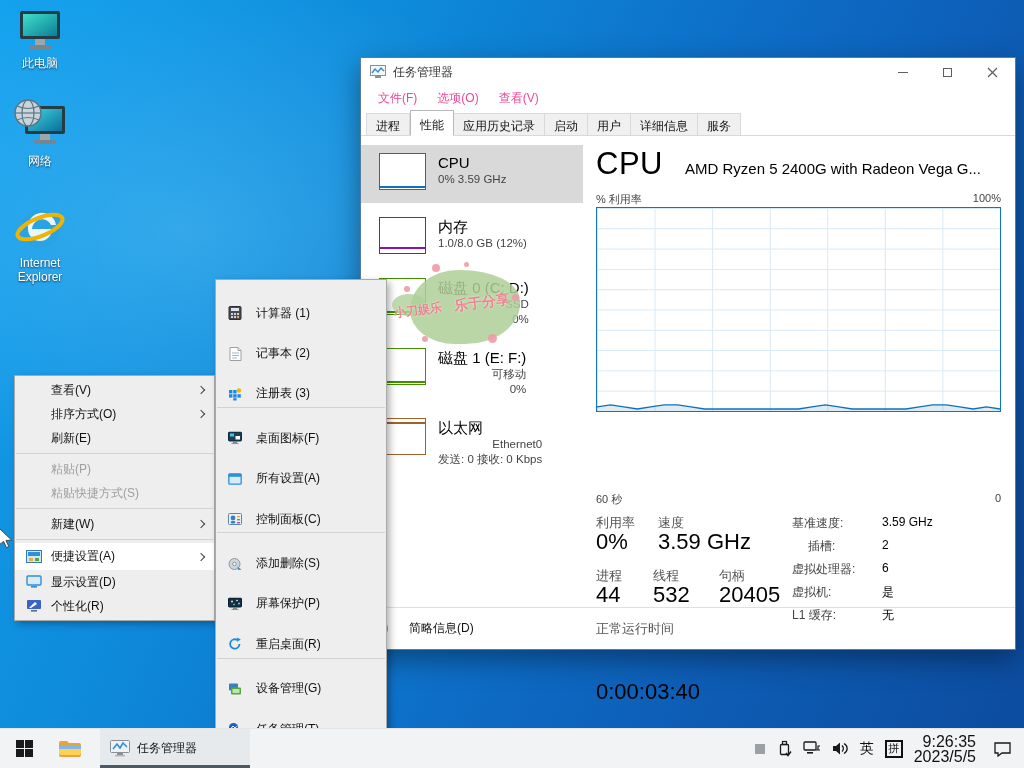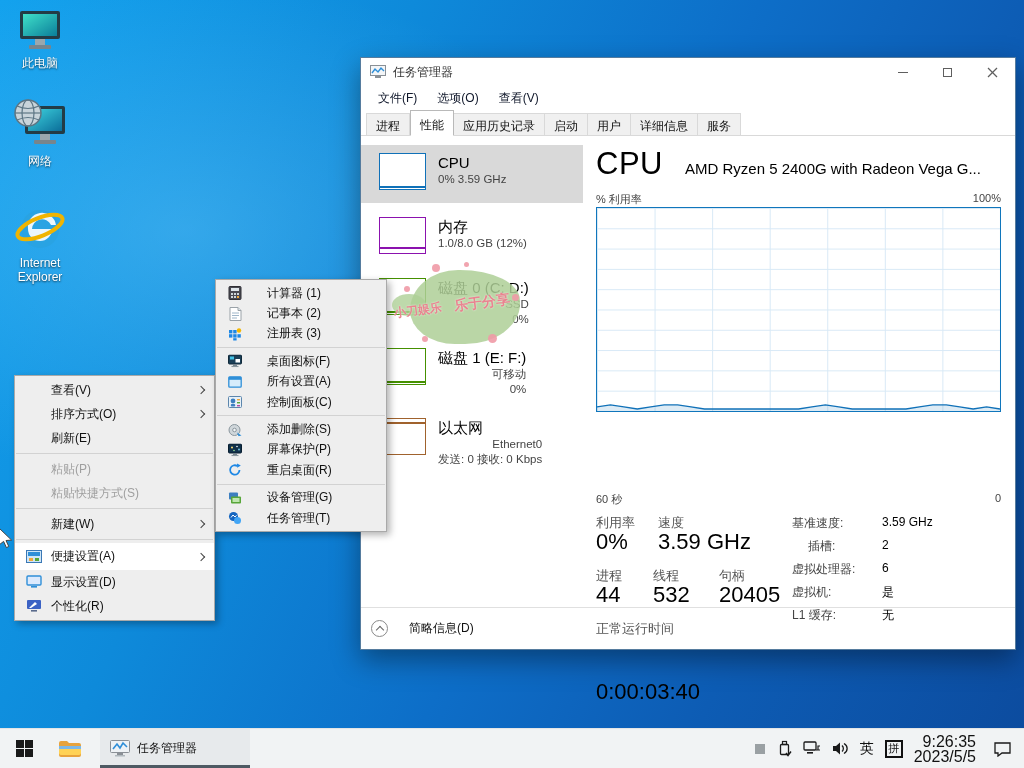--- a/index.html
+++ b/index.html
@@ -33,21 +33,21 @@
   
   .win { position:absolute; left:360px; top:57px; width:656px; height:593px; background:#fff;
     border:1px solid #567c9e; box-shadow:0 10px 26px rgba(0,0,0,.38); z-index:10; }
   .titlebar { height:28px; display:flex; align-items:center; padding-left:9px; }
   .titlebar .t-txt { font-size:12px; color:#333; margin-left:7px; }
   .cap-btns { margin-left:auto; display:flex; height:100%; }
   .cap { width:45px; height:100%; display:flex; align-items:center; justify-content:center; }
   .cap-min i { display:block; width:10px; height:1px; background:#5f5f5f; }
   .cap-max i { display:block; width:9px; height:9px; border:1px solid #5f5f5f; }
   .menubar { height:24px; display:flex; align-items:center; padding-left:8px; gap:2px; }
-  .menubar span { font-size:12px; color:#0f172a; padding:3px 9px; }
+  .menubar span { font-size:12px; color:#ec4899; padding:3px 9px; }
   .tabbar { height:26px; display:flex; align-items:flex-end; padding-left:5px; position:relative; }
   .tabbar::after { content:""; position:absolute; left:0; right:0; bottom:0; height:1px; background:#d9d9d9; }
   .tab { font-size:12px; color:#111; background:#f0f0f0; border:1px solid #d9d9d9; border-left:none;
     padding:4px 9px 5px; height:23px; position:relative; z-index:1; }
   .tab:first-child { border-left:1px solid #d9d9d9; }
   .tab.sel { background:#fff; border:1px solid #b9b9b9; height:26px; padding-top:6px; z-index:3;
     border-bottom-color:#fff; }
 
   .body { position:relative; height:473px; }
   
@@ -94,21 +94,21 @@
   .mi { display:flex; align-items:center; height:24px; font-size:12px; color:#111; position:relative;
     padding-left:36px; padding-right:20px; white-space:nowrap; }
   .mi.dis { color:#9f9f9f; }
   .mi.hl { background:#ffffff; }
   .mi .mic { position:absolute; left:11px; top:50%; transform:translateY(-50%); display:flex; }
   .chev { position:absolute; right:10px; top:50%; width:6px; height:6px; border-right:1.4px solid #444;
     border-top:1.4px solid #444; transform:translateY(-50%) rotate(45deg); }
   .msep { height:1px; background:#d2d2d2; margin:3px 1px; }
   .menu1 { left:14px; top:375px; width:201px; }
   .menu2 { left:215px; top:279px; width:172px; padding:3px 0; }
-  .menu2 .mi { height:20.4px; padding-left:51px; }
+  .menu2 .mi { height:20.4px; padding-left:40px;margin-top:20px; }
   .menu2 .mic { left:12px; }
 
   
   .wm { position:absolute; left:392px; top:264px; width:150px; height:90px; z-index:60; pointer-events:none; }
   .wm .blob { position:absolute; left:18px; top:6px; width:110px; height:74px; background:#aecf96;
     border-radius:48% 60% 55% 45%/60% 45% 60% 50%; opacity:.85; }
   .wm .blob2 { position:absolute; left:0; top:30px; width:34px; height:22px; background:#aecf96;
     border-radius:50%; opacity:.8; }
   .wm .dot { position:absolute; background:#ef9aa6; border-radius:50%; opacity:.9; }
   .wm .txt { position:absolute; color:#e98490; font-weight:bold; transform:rotate(-7deg);

